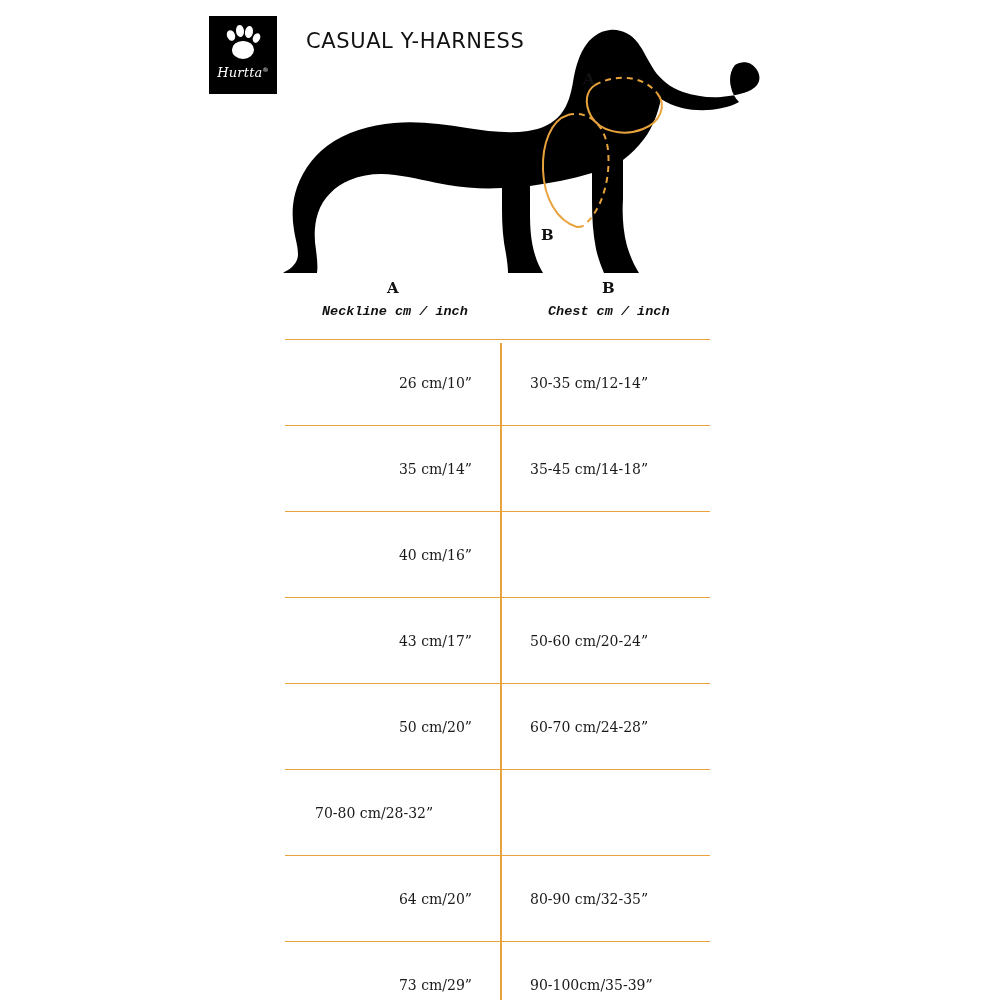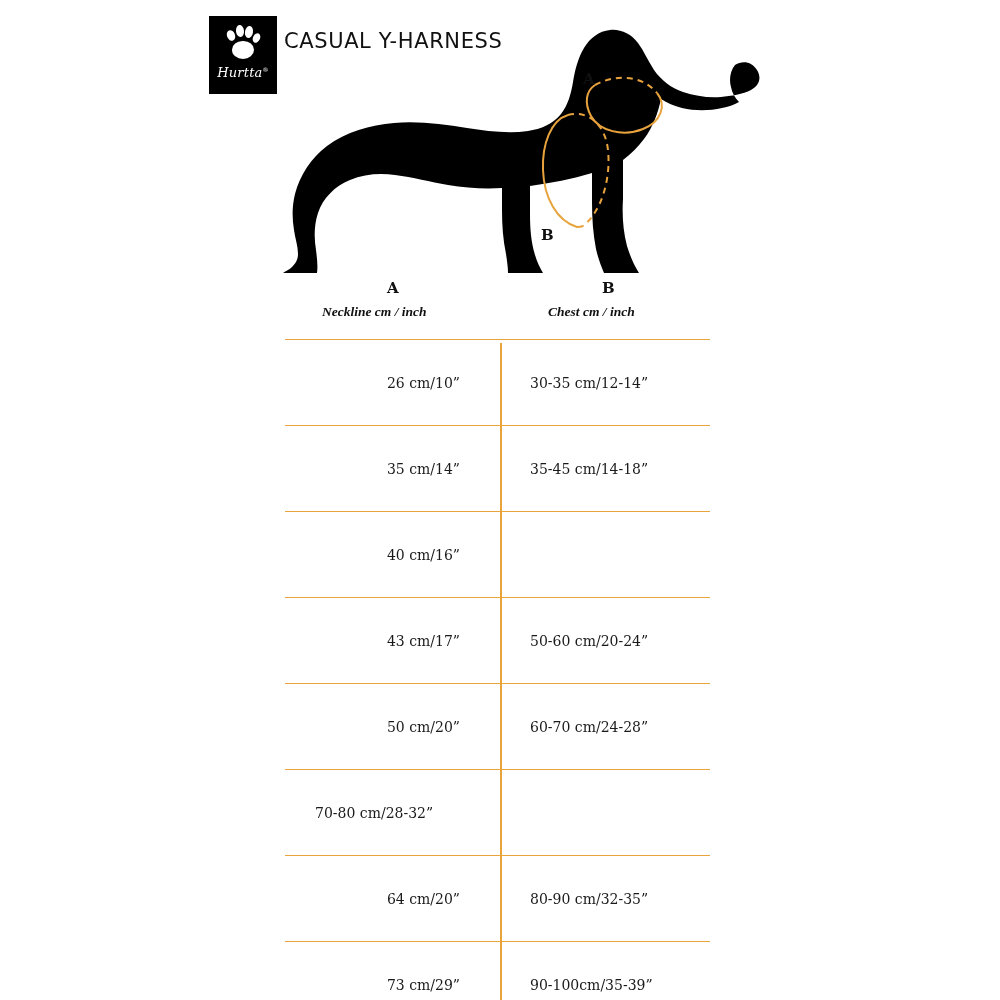--- a/index.html
+++ b/index.html
@@ -56,21 +56,21 @@
     position: relative;
   }
   .logo-word .tm {
     font-size: 6px;
     vertical-align: super;
   }
 
   
   .title {
     position: absolute;
-    left: 284px;
+    left: 306px;
     top: 29px;
     font-family: "DejaVu Sans", sans-serif;
     font-size: 21px;
     letter-spacing: 0.6px;
     color: #111111;
     font-weight: 400;
   }
 
   
   .illustration {
@@ -107,21 +107,21 @@
     font-family: "DejaVu Serif", serif;
     font-weight: bold;
     font-size: 15px;
     color: #111111;
   }
   .col-letter.a { left: 102px; }
   .col-letter.b { left: 317px; }
   .col-sub {
     position: absolute;
     top: 29px;
-    font-family: Liberation Serif, serif;
+    font-family: Liberation Mono, monospace;
     font-style: italic;
     font-weight: bold;
     font-size: 13.5px;
     color: #111111;
     white-space: nowrap;
   }
   .col-sub.a { left: 37px; }
   .col-sub.b { left: 263px; }
 
   .rows {
@@ -138,21 +138,21 @@
     display: flex;
     align-items: center;
     font-family: "DejaVu Serif", serif;
     font-size: 14px;
     color: #1a1a1a;
     box-sizing: border-box;
   }
   .cell.neck {
     width: 215px;
     justify-content: flex-end;
-    padding-right: 40px;
+    padding-right: 28px;
   }
   .cell.chest {
     width: 210px;
     justify-content: flex-start;
     padding-left: 30px;
   }
   .vline {
     position: absolute;
     left: 215px;
     top: 68px;

